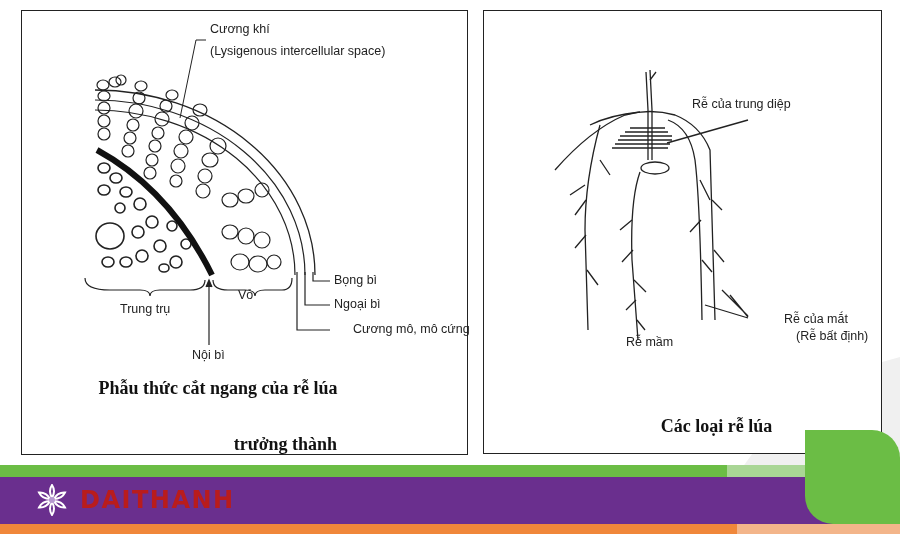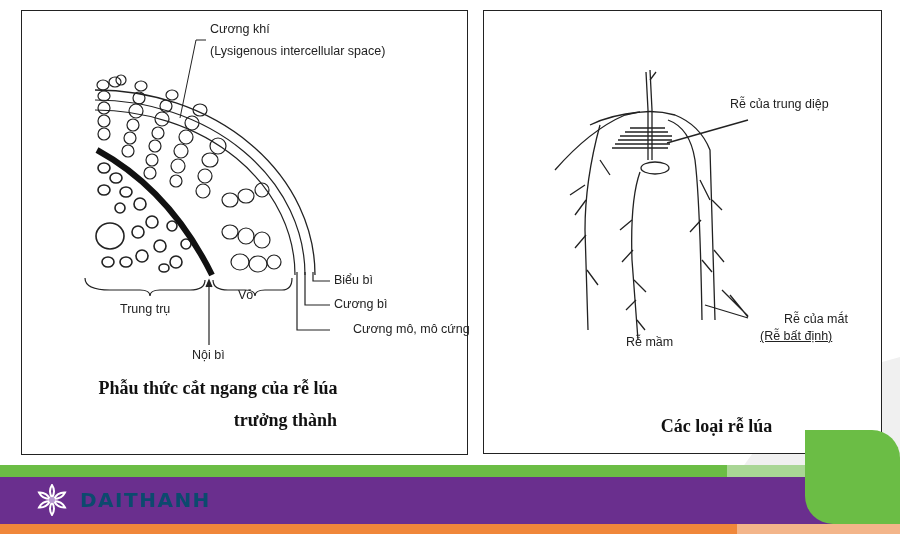--- a/index.html
+++ b/index.html
@@ -15,21 +15,21 @@
   .svgwrap{position:absolute;left:0;top:0;}
   .lbl{position:absolute;font-family:"Liberation Sans",sans-serif;font-size:12.5px;color:#222;white-space:nowrap;}
   .caption{position:absolute;font-family:"Liberation Serif",serif;font-weight:bold;font-size:18px;color:#111;text-align:center;white-space:nowrap;}
   .stripe-green{position:absolute;left:0;top:465px;width:900px;height:12px;background:#6bbd45;}
   .stripe-green-light{position:absolute;left:727px;top:465px;width:173px;height:12px;background:#a9d695;}
   .band{position:absolute;left:0;top:477px;width:900px;height:47px;background:#6a2f8e;}
   .stripe-orange{position:absolute;left:0;top:524px;width:900px;height:10px;background:#f0873a;}
   .stripe-peach{position:absolute;left:737px;top:524px;width:163px;height:10px;background:#f3b58a;}
   .greenblock{position:absolute;left:805px;top:430px;width:95px;height:94px;background:#6bbd45;border-radius:0 28px 0 28px;}
   .brand{position:absolute;left:36px;top:484px;display:flex;align-items:center;gap:12px;}
-  .brand-name{color:#0c4a6e;font-family:"DejaVu Sans",sans-serif;font-weight:bold;font-size:20px;letter-spacing:1.5px;}
+  .brand-name{color:#b91c1c;font-family:"DejaVu Sans",sans-serif;font-weight:bold;font-size:24px;letter-spacing:1.5px;}
 </style>
 </head>
 <body>
 
 <div class="logo">
   <span class="gold">gold</span><span class="seed">Seed</span>
   <span class="leaf"></span>
 </div>
 
 <div class="bgcircle"></div>
@@ -145,30 +145,30 @@
     <path d="M667 143 L 748 120"></path>
     <path d="M705 305 L 748 318 M722 290 L 748 316 M730 295 L 748 317"></path>
   </g>
 </svg>
 
 <div class="lbl" style="left:210px;top:22px;">Cương khí</div>
 <div class="lbl" style="left:210px;top:36px;margin-top:8px;">(Lysigenous intercellular space)</div>
 <div class="lbl" style="left:120px;top:302px;">Trung trụ</div>
 <div class="lbl" style="left:238px;top:288px;">Vỏ</div>
 <div class="lbl" style="left:192px;top:348px;">Nội bì</div>
-<div class="lbl" style="left:334px;top:273px;">Biểu bì</div>
-<div class="lbl" style="left:334px;top:297px;">Cương bì</div>
+<div class="lbl" style="left:334px;top:273px;">Bọng bì</div>
+<div class="lbl" style="left:334px;top:297px;">Ngoại bì</div>
 <div class="lbl" style="left:353px;top:322px;">Cương mô, mô cứng</div>
 
 <div class="caption" style="left:21px;width:394px;top:378px;">Phẫu thức cắt ngang của rễ lúa</div>
-<div class="caption" style="left:21px;width:529px;top:410px;">trưởng thành</div>
+<div class="caption" style="left:21px;width:529px;top:434px;">trưởng thành</div>
 
-<div class="lbl" style="left:730px;top:97px;">Rễ của trung diệp</div>
+<div class="lbl" style="left:692px;top:97px;">Rễ của trung diệp</div>
 <div class="lbl" style="left:784px;top:312px;">Rễ của mắt</div>
-<div class="lbl" style="left:760px;top:329px;text-decoration:underline;">(Rễ bất định)</div>
+<div class="lbl" style="left:796px;top:329px;">(Rễ bất định)</div>
 <div class="lbl" style="left:626px;top:335px;">Rễ mầm</div>
 
 <div class="caption" style="left:483px;width:467px;top:416px;">Các loại rễ lúa</div>
 
 <div class="stripe-green"></div>
 <div class="stripe-green-light"></div>
 <div class="band"></div>
 <div class="stripe-orange"></div>
 <div class="stripe-peach"></div>
 <div class="greenblock"></div>

